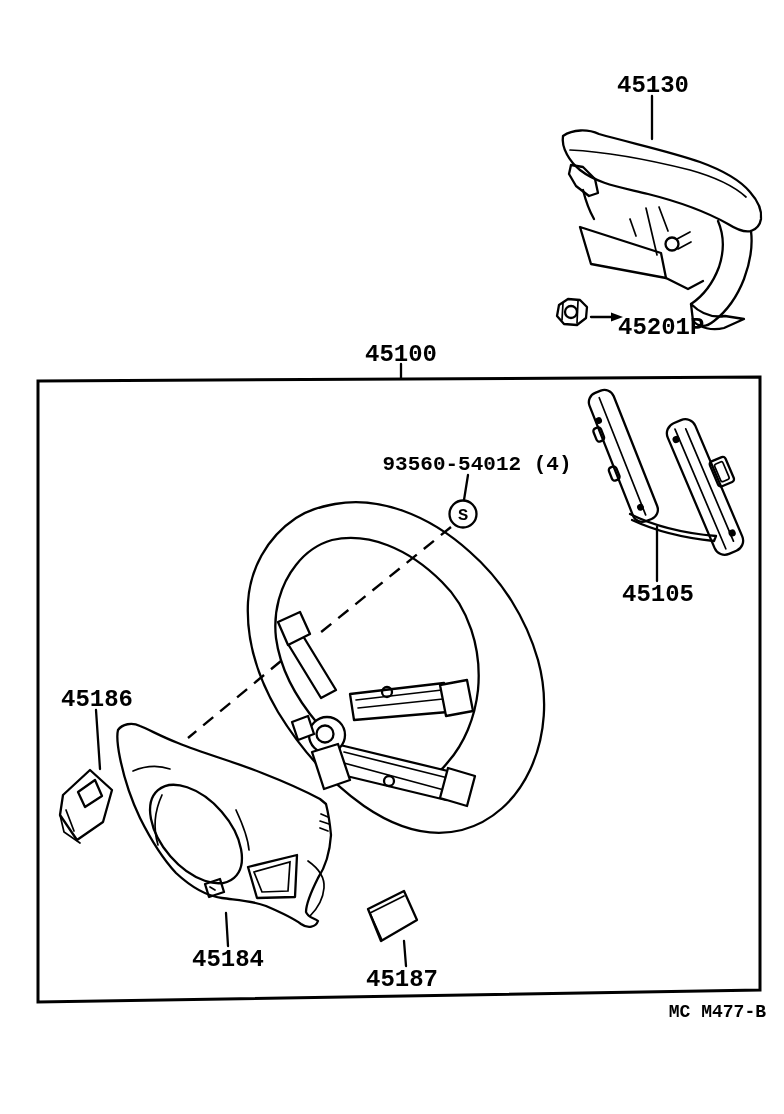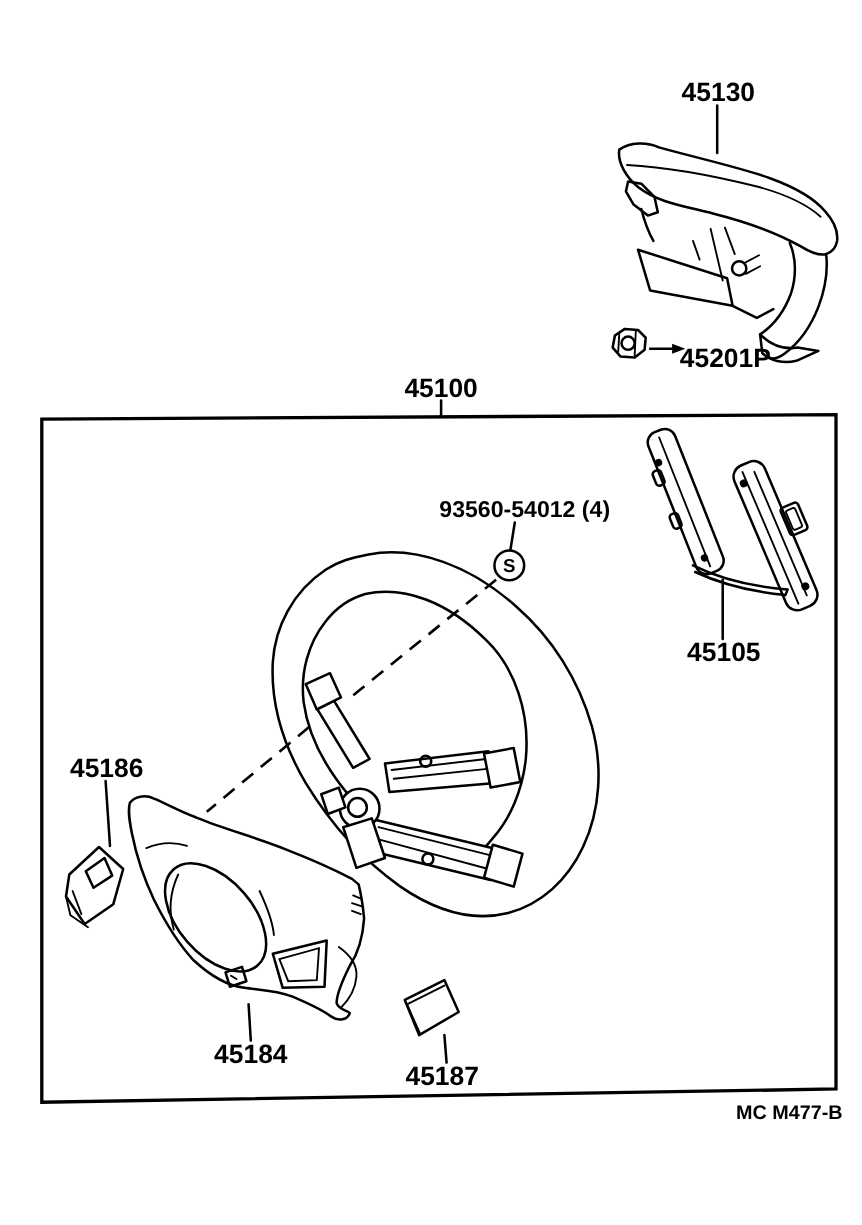--- a/index.html
+++ b/index.html
@@ -1,17 +1,17 @@
 <!DOCTYPE html>
 <html><head>
 <meta charset="utf-8">
 <style>
   html,body{margin:0;padding:0;background:#ffffff;}
   .stage{position:relative;width:784px;height:1114px;background:#ffffff;overflow:hidden;
-         font-family:Liberation Sans, sans-serif;}
+         font-family:Liberation Mono, monospace;}
   svg{position:absolute;left:0;top:0;}
   .ln{fill:none;stroke:#000;stroke-width:2.3;stroke-linecap:round;stroke-linejoin:round;}
   .lnw{fill:#fff;stroke:#000;stroke-width:2.3;stroke-linecap:round;stroke-linejoin:round;}
   .thin{fill:none;stroke:#000;stroke-width:1.7;stroke-linecap:round;}
   .box{fill:none;stroke:#000;stroke-width:3;}
   .dash{fill:none;stroke:#000;stroke-width:2.4;stroke-dasharray:13 9;}
   .dot{fill:#000;stroke:none;}
   .callout{font-weight:bold;font-size:24px;fill:#000;}
   .callout-small{font-weight:bold;font-size:21px;fill:#000;}
   .footer-code{font-weight:bold;font-size:18px;fill:#000;}

